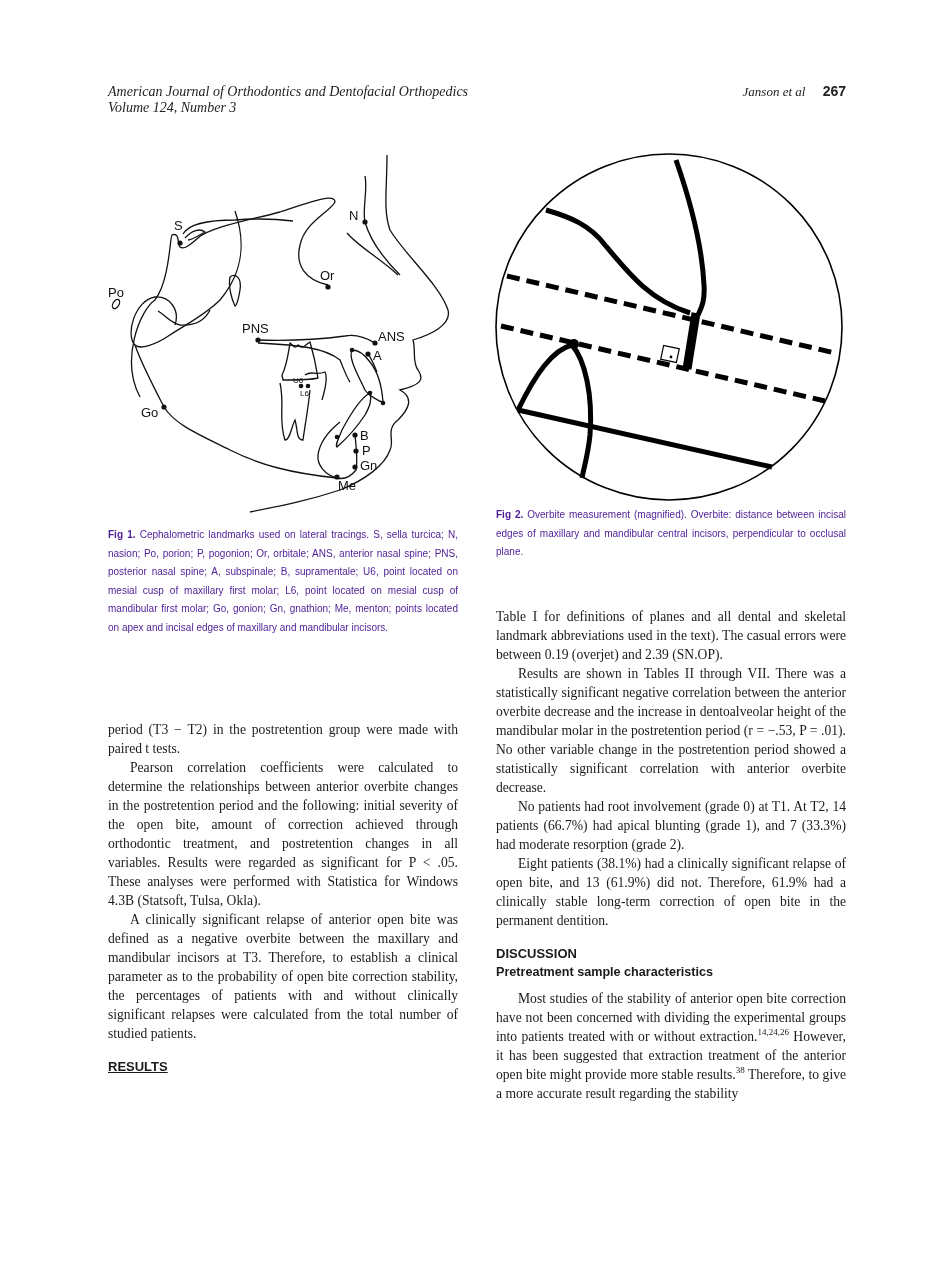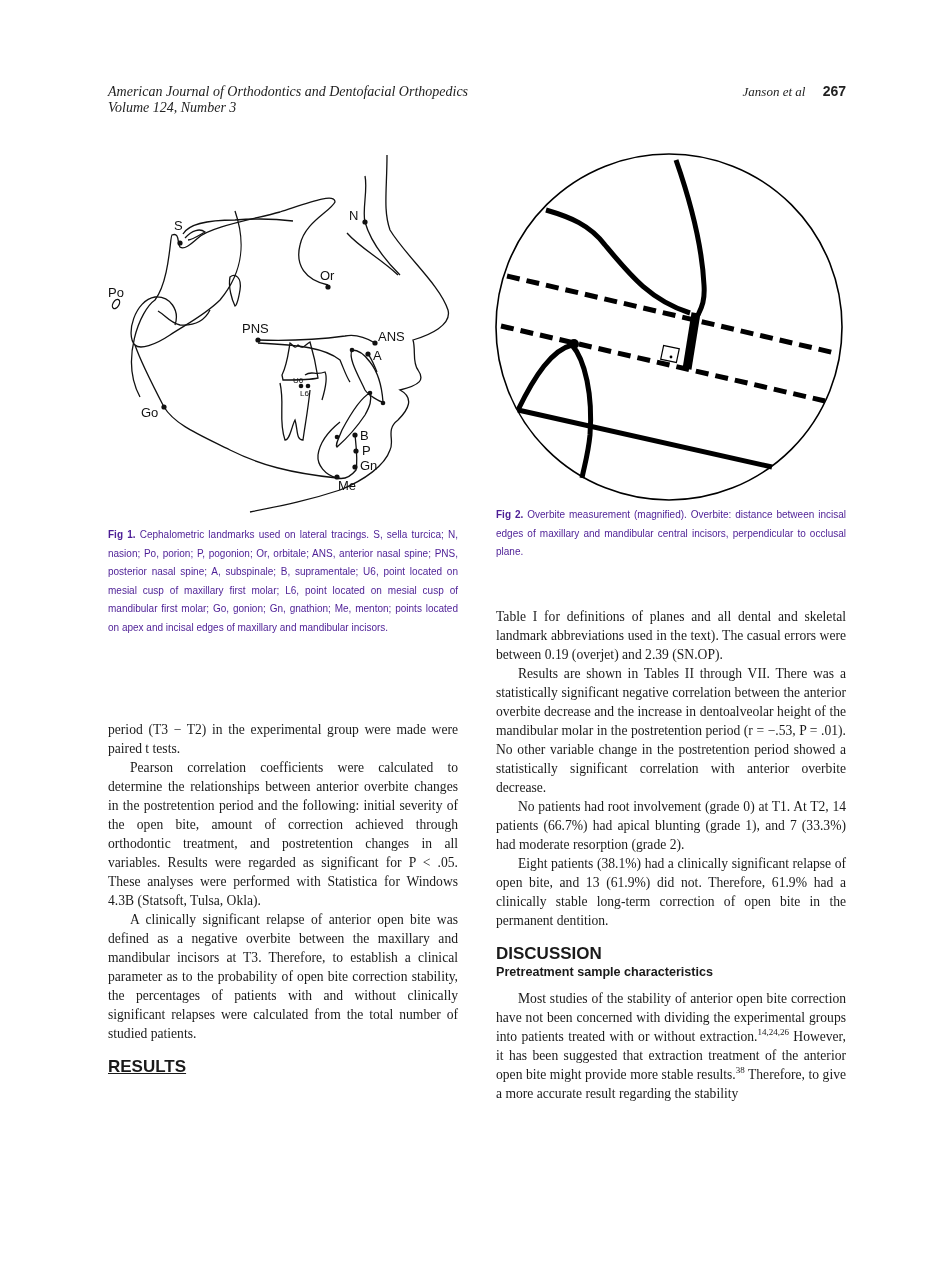--- a/index.html
+++ b/index.html
@@ -12,21 +12,21 @@
   .fig2 { position:absolute; left:490px; top:145px; width:360px; height:370px; }
   .caption { position:absolute; font-family:"Liberation Sans", sans-serif; font-size:10px; line-height:18.6px; text-align:justify; color:#4c1d95; }
   .caption b { font-weight:bold; }
   .cap1 { left:108px; top:526px; width:350px; }
   .cap2 { left:496px; top:506px; width:350px; }
   .col { position:absolute; font-family:"Liberation Serif", serif; font-size:13.6px; line-height:19px; text-align:justify; color:#1a1a1a; }
   .col p { margin:0; }
   .col p.ind { text-indent:22px; }
   .colL { left:108px; top:720px; width:350px; }
   .colR { left:496px; top:607px; width:350px; }
-  .h-sec { font-family:"Liberation Sans", sans-serif; font-weight:bold; font-size:17px; margin:0; line-height:19px; }
+  .h-sec { font-family:"Liberation Sans", sans-serif; font-weight:bold; font-size:13px; margin:0; line-height:19px; }
   .h-sub { font-family:"Liberation Sans", sans-serif; font-weight:bold; font-size:12.6px; margin:0 0 7px 0; line-height:19px; }
   sup { font-size:9px; line-height:0; }
   .lbl { font-family:"Liberation Sans", sans-serif; font-size:13px; fill:#111; }
   .lbl-s { font-family:"Liberation Sans", sans-serif; font-size:8px; fill:#111; }
 </style>
 </head>
 <body>
 
 <div class="running-head">
   <div>American Journal of Orthodontics and Dentofacial Orthopedics</div>
@@ -122,21 +122,21 @@
 <div class="caption cap1">
   <b>Fig 1.</b>
   <span>Cephalometric landmarks used on lateral tracings. S, sella turcica; N, nasion; Po, porion; P, pogonion; Or, orbitale; ANS, anterior nasal spine; PNS, posterior nasal spine; A, subspinale; B, supramentale; U6, point located on mesial cusp of maxillary first molar; L6, point located on mesial cusp of mandibular first molar; Go, gonion; Gn, gnathion; Me, menton; points located on apex and incisal edges of maxillary and mandibular incisors.</span>
 </div>
 <div class="caption cap2">
   <b>Fig 2.</b>
   <span>Overbite measurement (magnified). Overbite: distance between incisal edges of maxillary and mandibular central incisors, perpendicular to occlusal plane.</span>
 </div>
 
 <div class="col colL">
-  <p>period (T3 − T2) in the experimental group were made were paired t tests.</p>
+  <p>period (T3 − T2) in the postretention group were made with paired t tests.</p>
   <p class="ind">Pearson correlation coefficients were calculated to determine the relationships between anterior overbite changes in the postretention period and the following: initial severity of the open bite, amount of correction achieved through orthodontic treatment, and postretention changes in all variables. Results were regarded as significant for P &lt; .05. These analyses were performed with Statistica for Windows 4.3B (Statsoft, Tulsa, Okla).</p>
   <p class="ind">A clinically significant relapse of anterior open bite was defined as a negative overbite between the maxillary and mandibular incisors at T3. Therefore, to establish a clinical parameter as to the probability of open bite correction stability, the percentages of patients with and without clinically significant relapses were calculated from the total number of studied patients.</p>
   <h3 class="h-sec" style="margin-top:14px;margin-bottom:7px;text-decoration:underline;">RESULTS</h3>
 </div>
 
 <div class="col colR">
   <p>Table I for definitions of planes and all dental and skeletal landmark abbreviations used in the text). The casual errors were between 0.19 (overjet) and 2.39 (SN.OP).</p>
   <p class="ind">Results are shown in Tables II through VII. There was a statistically significant negative correlation between the anterior overbite decrease and the increase in dentoalveolar height of the mandibular molar in the postretention period (r = −.53, P = .01). No other variable change in the postretention period showed a statistically significant correlation with anterior overbite decrease.</p>
   <p class="ind">No patients had root involvement (grade 0) at T1. At T2, 14 patients (66.7%) had apical blunting (grade 1), and 7 (33.3%) had moderate resorption (grade 2).</p>
   <p class="ind">Eight patients (38.1%) had a clinically significant relapse of open bite, and 13 (61.9%) did not. Therefore, 61.9% had a clinically stable long-term correction of open bite in the permanent dentition.</p>

